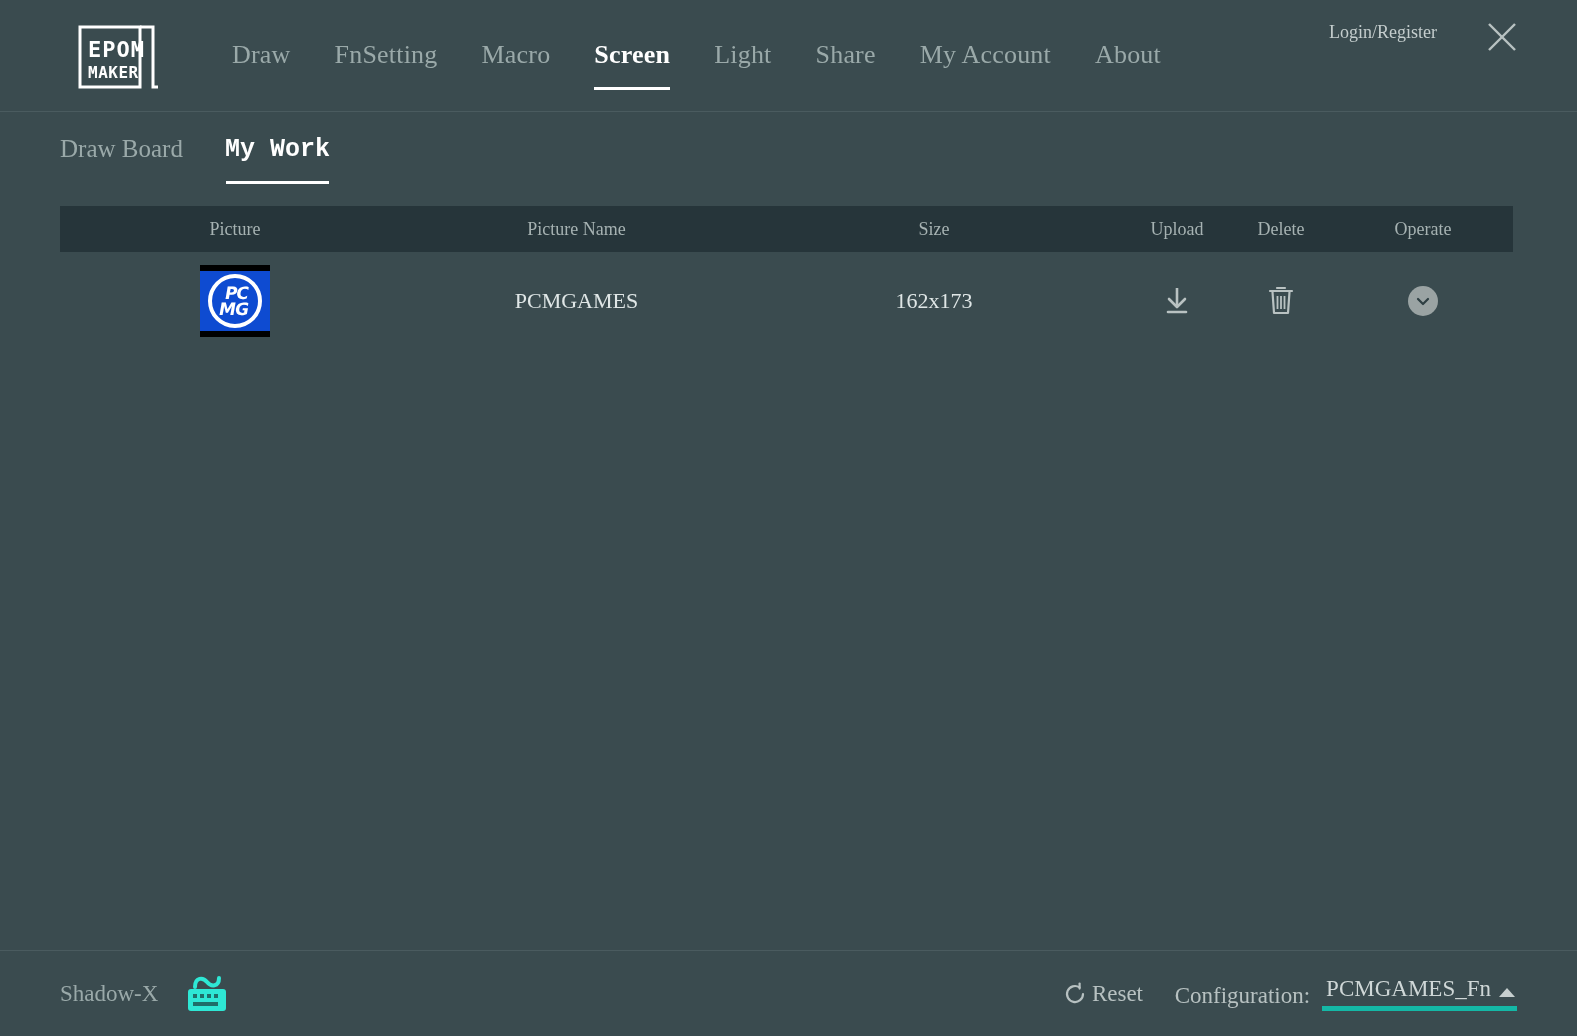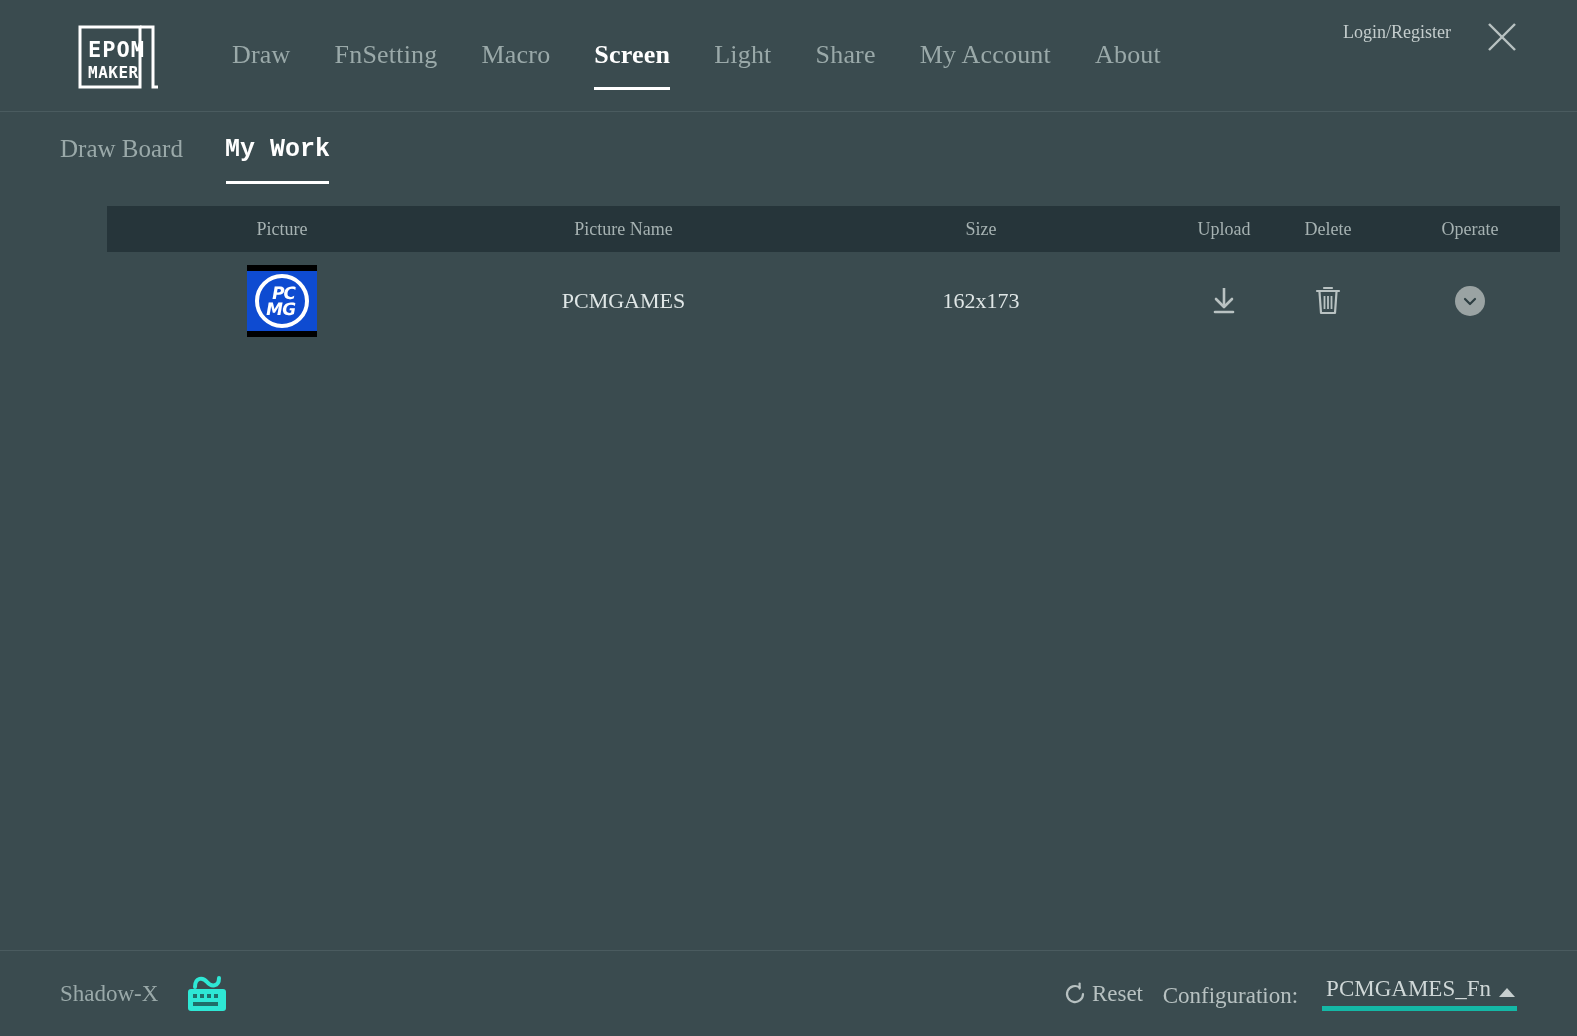--- a/index.html
+++ b/index.html
@@ -75,21 +75,21 @@
     position: absolute;
     left: 0;
     right: 0;
     bottom: -18px;
     height: 3px;
     background: #ffffff;
   }
 
   .login {
     position: absolute;
-    right: 126px;
+    right: 140px;
     top: 22px;
     font-size: 18px;
     color: #c4cdcd;
     cursor: pointer;
     white-space: nowrap;
   }
 
   .close-btn {
     position: absolute;
     right: 58px;
@@ -131,21 +131,20 @@
     bottom: -16px;
     height: 3px;
     background: #ffffff;
   }
 
   
   .content {
     flex: 1 1 auto;
     position: relative;
     padding: 16px 60px;
-    margin-left: 47px;
   }
 
   .tbl {
     width: 1453px;
     border-collapse: collapse;
     table-layout: fixed;
   }
 
   .tbl thead tr {
     background: #26353a;
@@ -275,21 +274,21 @@
   .reset-btn .lbl {
     font-size: 23px;
     color: #b7c1c1;
   }
 
   .config-wrap {
     position: absolute;
     right: 60px;
     display: flex;
     align-items: flex-end;
-    gap: 24px;
+    gap: 12px;
   }
   .config-label {
     font-size: 23px;
     color: #b7c1c1;
     white-space: nowrap;
     padding-bottom: 2px;
   }
   .config-select {
     position: relative;
     min-width: 188px;

